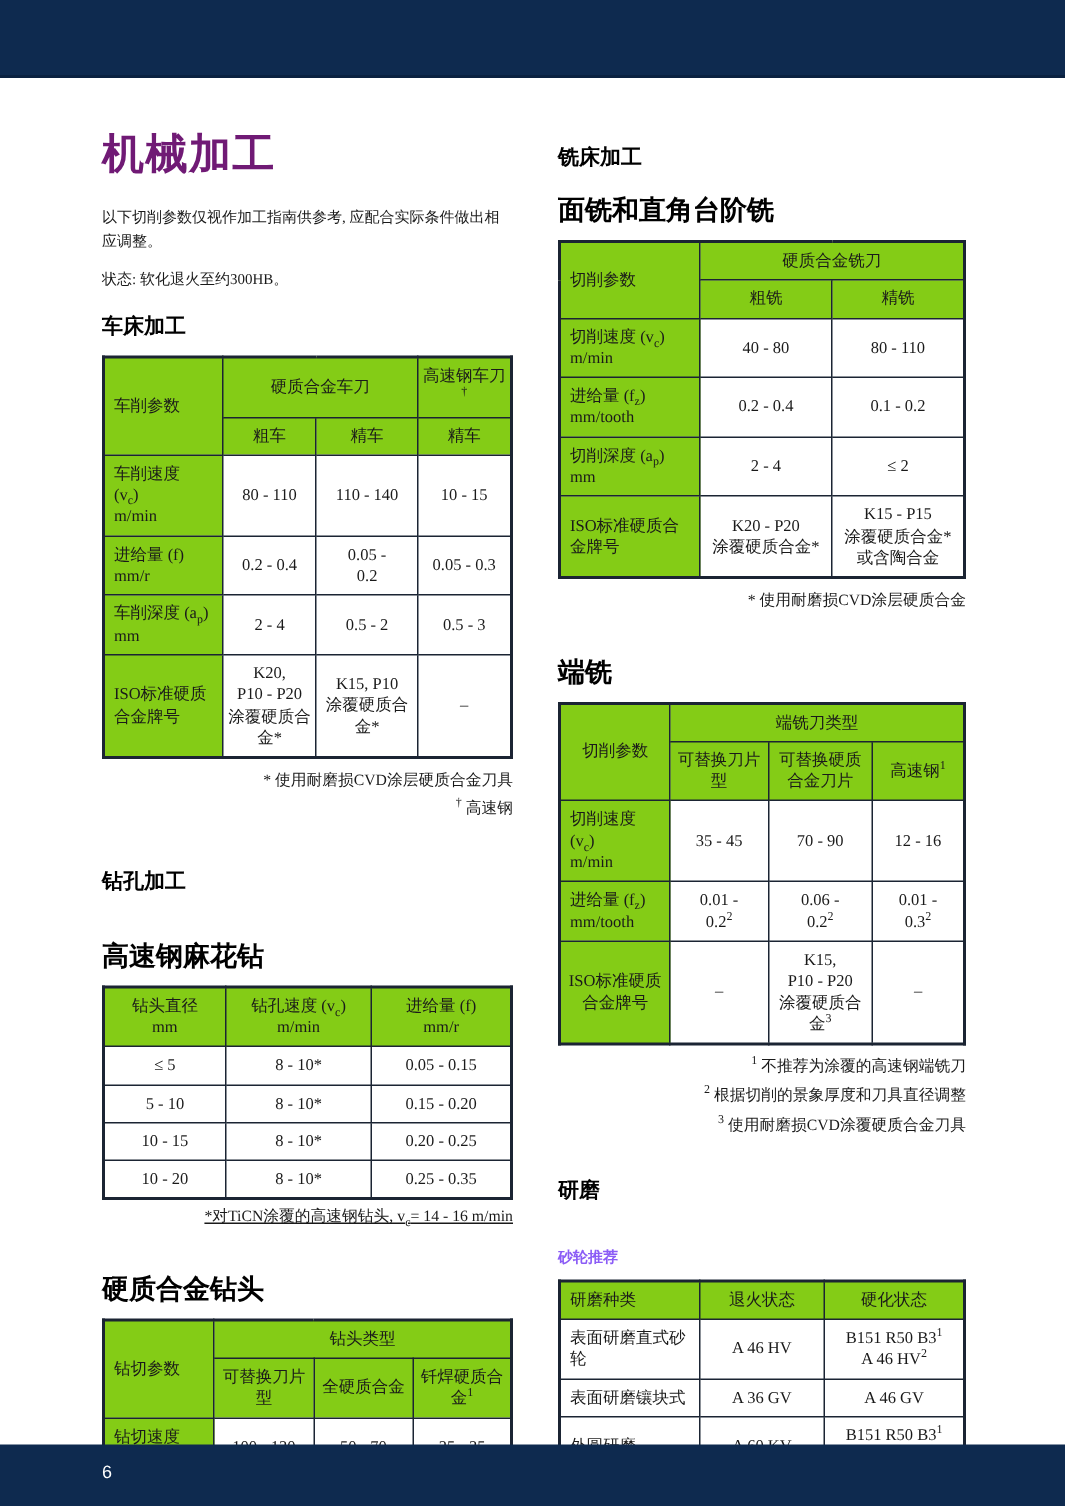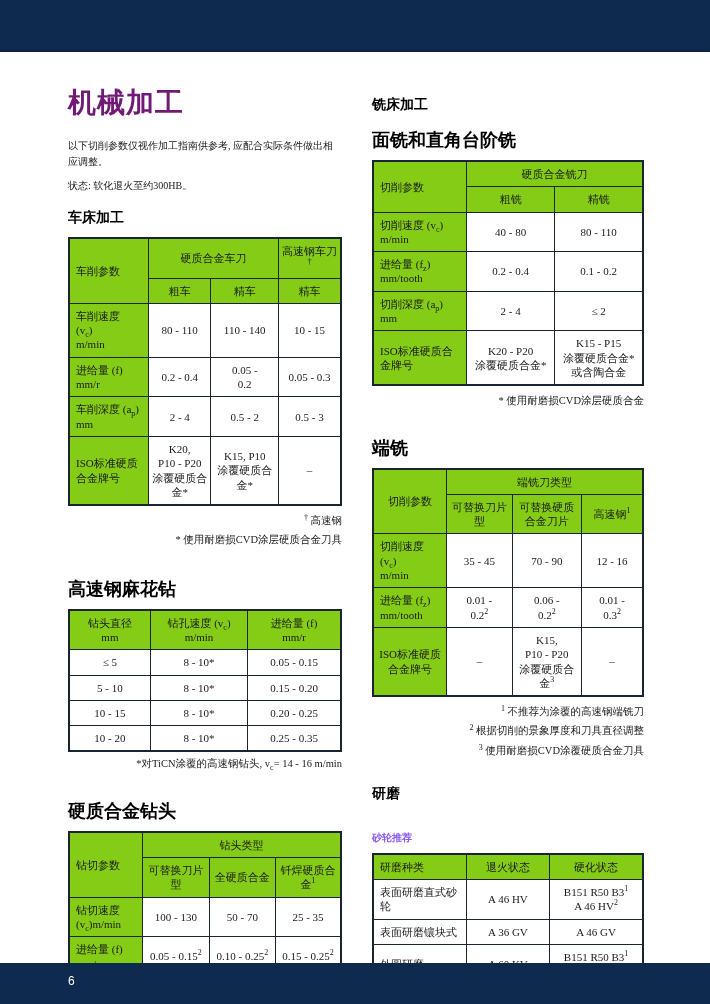--- a/index.html
+++ b/index.html
@@ -48,21 +48,21 @@
     border:1.5px solid #1b2433; padding:5px 3px;
     text-align:center; vertical-align:middle;
   }
   .data-table td.hdr { background:#84cc16; }
   .data-table td.lbl { text-align:left; padding-left:6px; padding-right:4px; }
   .data-table td.ctr { text-align:center; }
   sub, sup { font-size:8px; line-height:0; }
 
   .fn { font-size:10.5px; line-height:1.55; margin-top:7px; color:#1a1a1a;text-align:right; }
   .fn + .fn { margin-top:3px; }
-  .fn-tight { margin-top:4px; }
+  .fn-tight { margin-top:4px;text-decoration:underline; }
 </style>
 </head>
 <body>
 
 <div class="topbar"></div>
 
 <div class="content">
 
   <div class="col-left">
 
@@ -109,23 +109,24 @@
           <td>0.5 - 3</td>
         </tr>
         <tr>
           <td class="hdr lbl">ISO标准硬质合金牌号</td>
           <td>K20,<br>P10 - P20<br>涂覆硬质合金*</td>
           <td>K15, P10<br>涂覆硬质合金*</td>
           <td>–</td>
         </tr>
       </tbody>
     </table>
+    <div class="fn">* 使用耐磨损CVD涂层硬质合金刀具</div>
     <div class="fn"><sup>†</sup> 高速钢</div>
-    <div class="fn">* 使用耐磨损CVD涂层硬质合金刀具</div>
-
+
+    <div class="h-section mt30">钻孔加工</div>
     <div class="h-sub mt12 mb8">高速钢麻花钻</div>
 
     <table class="data-table">
       <colgroup>
           <col style="width:82px">
           <col style="width:98px">
           <col style="width:94px">
         </colgroup>
       <tbody>
         <tr>

